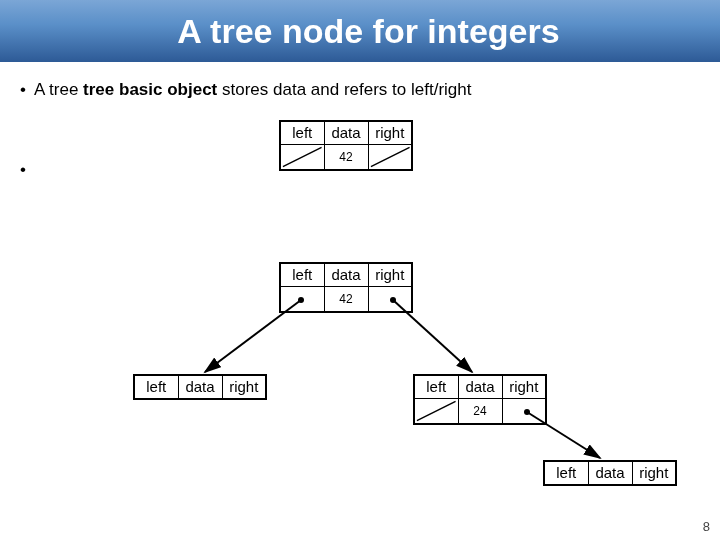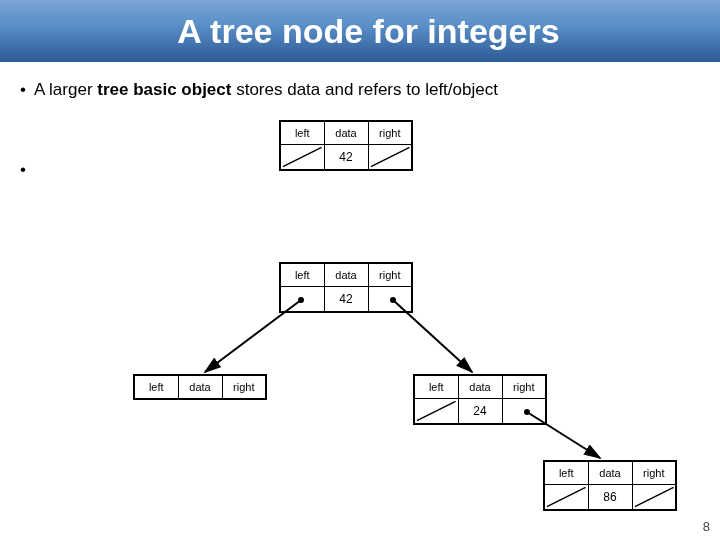--- a/index.html
+++ b/index.html
@@ -41,21 +41,21 @@
   }
   .node-table {
     border-collapse: collapse;
     border: 2px solid #000;
   }
   .node-table td {
     border: 1px solid #000;
     width: 44px;
     height: 22px;
     text-align: center;
-    font-size: 11px;
+    font-size: 15px;
     vertical-align: middle;
     padding: 0;
     line-height: 22px;
   }
   .node-table .val {
     height: 24px;
     line-height: 24px;
     font-size: 12px;
   }
   .slash-cell {
@@ -84,21 +84,21 @@
 
 <div class="title-bar">
   <h1>A tree node for integers</h1>
 </div>
 
 <div class="content">
   <div class="bullet">
     <div class="bullet-row">
       <span class="bullet-dot">•</span>
       <span>
-        <span>A larger </span><b>tree basic object</b><span> stores data and refers to left/object</span>
+        <span>A tree </span><b>tree basic object</b><span> stores data and refers to left/right</span>
       </span>
     </div>
   </div>
 
   <div class="bullet sec2">
     <div class="bullet-row">
       <span class="bullet-dot">•</span>
     </div>
   </div>
 </div>
@@ -179,33 +179,20 @@
 </div>
 
 <div class="node-wrap" style="left:543px; top:460px;">
   <table class="node-table">
     <tbody>
         <tr>
       <td>left</td>
       <td>data</td>
       <td>right</td>
     </tr>
-    <tr>
-      <td class="val slash-cell">
-            <svg viewBox="0 0 44 24">
-              <line x1="2" y1="22" x2="42" y2="2" stroke="#000" stroke-width="1.5"></line>
-            </svg>
-          </td>
-      <td class="val">86</td>
-      <td class="val slash-cell">
-            <svg viewBox="0 0 44 24">
-              <line x1="2" y1="22" x2="42" y2="2" stroke="#000" stroke-width="1.5"></line>
-            </svg>
-          </td>
-    </tr>
   </tbody>
     </table>
 </div>
 
 <svg class="arrow-svg" style="left:0; top:0;" width="720" height="540">
   <defs>
     <marker id="ah" markerWidth="10" markerHeight="10" refX="8" refY="3" orient="auto">
       <path d="M0,0 L9,3 L0,6 Z" fill="#000"></path>
     </marker>
   </defs>

